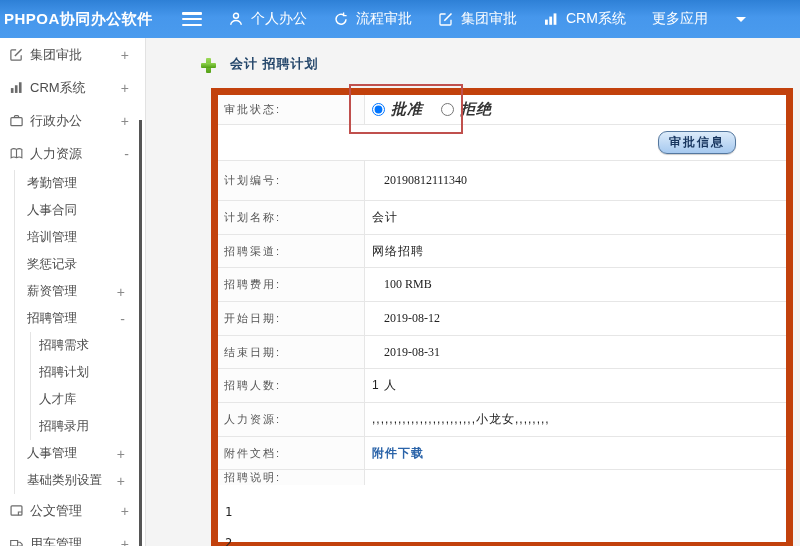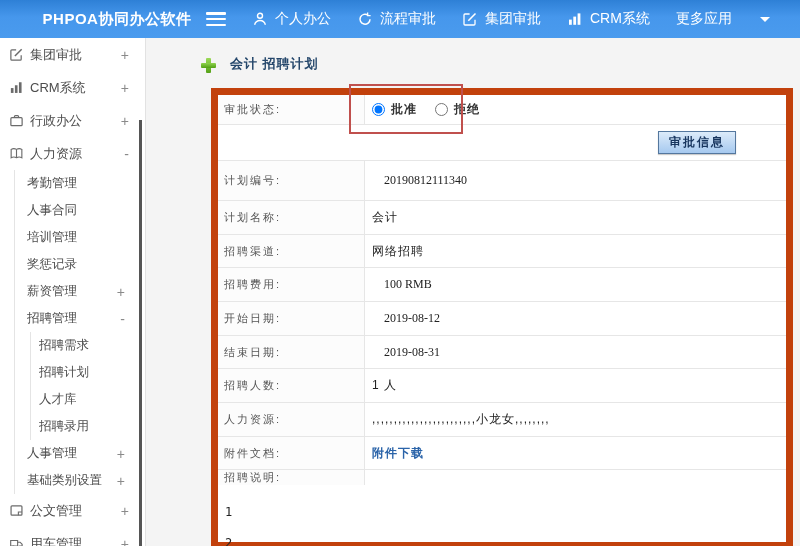--- a/index.html
+++ b/index.html
@@ -3,21 +3,21 @@
 <meta charset="utf-8">
 <style>
   html,body{margin:0;padding:0;width:800px;height:546px;overflow:hidden;
     background:#f4f4f4;font-family:"Liberation Sans",sans-serif;}
   .screen{position:relative;width:800px;height:546px;}
 
   
   .topbar{position:absolute;left:0;top:0;width:800px;height:38px;
     background:linear-gradient(180deg,#2e80d6 0%,#4697ec 45%,#4a9bee 100%);
     display:flex;align-items:center;color:#fff;}
-  .brand{width:178px;padding-left:28px;font-size:15px;font-weight:bold;letter-spacing:.5px;white-space:nowrap;text-align:center;}
+  .brand{width:178px;padding-left:4px;font-size:15px;font-weight:bold;letter-spacing:.5px;white-space:nowrap;}
   .hamburger{width:20px;height:14px;display:flex;flex-direction:column;justify-content:space-between;cursor:pointer;margin-right:26px;}
   .hamburger span{display:block;height:2.5px;background:#fff;border-radius:1px;}
   .topnav{display:flex;align-items:center;}
   .nav-item{display:flex;align-items:center;margin-right:26px;font-size:14px;color:#fff;text-decoration:none;cursor:pointer;white-space:nowrap;}
   .nicon{display:inline-flex;margin-right:7px;}
   .caret{display:inline-block;width:0;height:0;border-left:5px solid transparent;border-right:5px solid transparent;border-top:5px solid #fff;margin-left:2px;}
 
   
   .sidebar{position:absolute;left:0;top:38px;width:145px;bottom:0;background:#fff;
     border-right:1px solid #e2e2e2;font-size:13px;color:#4d4d4d;}
@@ -51,27 +51,27 @@
   .cell{box-sizing:border-box;display:flex;align-items:center;}
   .cell.lab{width:147px;min-width:147px;padding-left:6px;background:#fcfcfc;
     border-right:1px solid #e6e6e6;font-size:11px;color:#555;letter-spacing:2px;}
   .cell.val{flex:1;padding-left:7px;font-size:12px;color:#222;}
   .val-mono{font-family:Liberation Serif, serif;margin-left:12px;}
   .val-cn{font-weight:normal;letter-spacing:1px;}
   .h30{height:30px;} .h36{height:36px;} .h40{height:40px;} .h34{height:34px;} .h33{height:33px;} .h72{height:72px;flex-direction:column;}
 
   .status-row .radio-opt{display:flex;align-items:center;margin-right:18px;cursor:pointer;}
   .status-row input[type=radio]{margin:0 6px 0 0;width:13px;height:13px;}
-  .status-row .radio-text{font-size:12px;font-weight:bold;color:#333;letter-spacing:1px;}
+  .status-row .radio-text{font-size:15px;font-weight:bold;color:#333;letter-spacing:1px;font-style:italic;}
 
   .action-row{justify-content:flex-end;align-items:center;display:flex;padding-right:50px;}
   .approve-btn{height:23px;padding:0 10px;font-size:12px;font-weight:bold;color:#17355e;
     font-family:"Liberation Sans",sans-serif;letter-spacing:2px;
     background:linear-gradient(180deg,#dcebfa 0%,#a6c9ef 100%);
-    border:1px solid #54779e;border-radius:0;box-shadow:0 1px 1px rgba(0,0,0,.2);cursor:pointer;}
+    border:1px solid #54779e;border-radius:9px;box-shadow:0 1px 1px rgba(0,0,0,.2);cursor:pointer;}
 
   .attach-link{color:#2b64a9;font-weight:bold;text-decoration:none;letter-spacing:1px;cursor:pointer;}
   .desc-val{display:block;padding-top:12px;}
   .desc-line{line-height:31px;font-family:"DejaVu Sans Mono",monospace;font-size:12px;color:#222;}
 
   .red-annotation{position:absolute;left:203px;top:46px;width:110px;height:46px;
     border:2px solid #c0504d;z-index:5;pointer-events:none;}
 
   svg{display:block;}
 </style>

